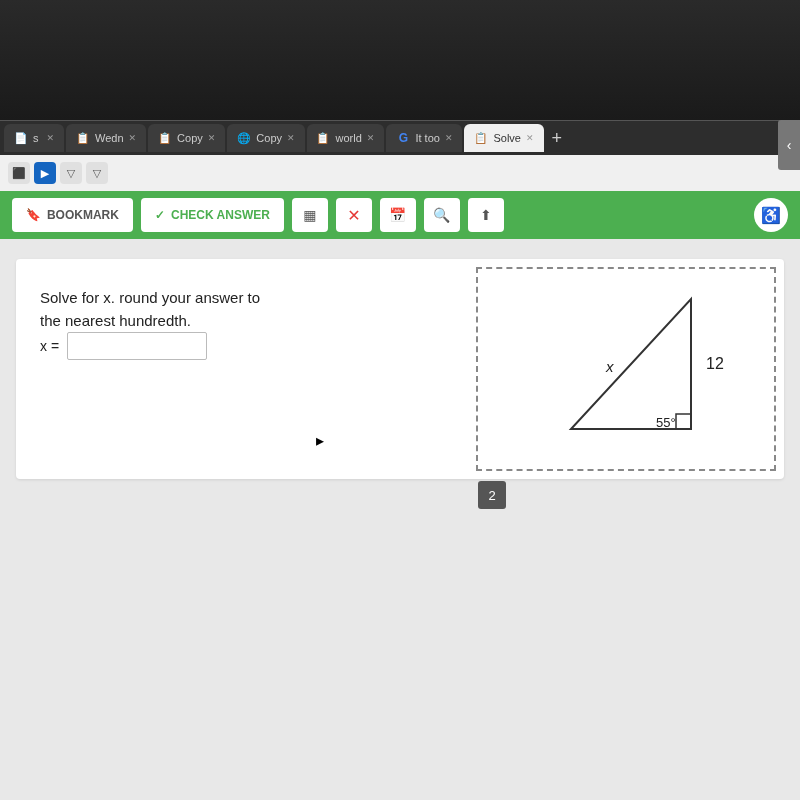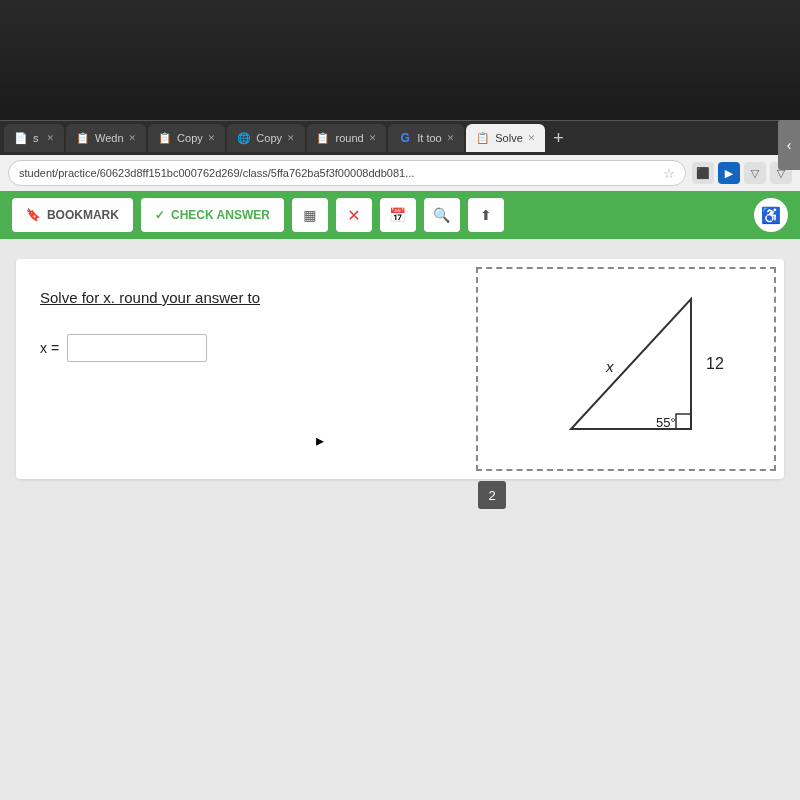--- a/index.html
+++ b/index.html
@@ -219,22 +219,20 @@
     .question-left {
       flex: 1;
       padding: 28px 24px;
       min-width: 240px;
     }
 
     .question-text {
       font-size: 15px;
       color: #222;
       line-height: 1.5;
-      margin-bottom: 24px;
-      text-decoration: underline;
     }
 
     .answer-row {
       display: flex;
       align-items: center;
       gap: 8px;
     }
 
     .x-label {
       font-size: 14px;
@@ -331,41 +329,37 @@
         <span>Copy</span>
         <span class="tab-close">✕</span>
       </div>
       <div class="tab">
         <span class="tab-icon">🌐</span>
         <span>Copy</span>
         <span class="tab-close">✕</span>
       </div>
       <div class="tab">
         <span class="tab-icon">📋</span>
-        <span>round</span>
+        <span>world</span>
         <span class="tab-close">✕</span>
       </div>
       <div class="tab">
         <span class="tab-icon" style="color:#4285f4;font-weight:bold;font-size:12px;">G</span>
         <span>It too</span>
         <span class="tab-close">✕</span>
       </div>
       <div class="tab active">
         <span class="tab-icon" style="color:#4caf50;">📋</span>
         <span>Solve</span>
         <span class="tab-close">✕</span>
       </div>
       <button class="tab-add">+</button>
     </div>
 
     <div class="address-bar">
-      <div class="url-box">
-        <span style="overflow:hidden;white-space:nowrap;text-overflow:ellipsis;flex:1;font-size:11px;">student/practice/60623d8ff151bc000762d269/class/5ffa762ba5f3f00008ddb081...</span>
-        <span class="star-icon">☆</span>
-      </div>
       <div class="address-icons">
         <button class="addr-icon-btn">⬛</button>
         <button class="addr-icon-btn" style="background:#1565c0;color:white;">▶</button>
         <button class="addr-icon-btn">▽</button>
         <button class="addr-icon-btn">▽</button>
       </div>
     </div>
   </div>
 
   <div class="edu-toolbar">
@@ -397,20 +391,21 @@
     </button>
   </div>
 
   <div class="page-content">
 
     <div class="question-card">
 
       <div class="question-left">
         <div class="question-text">
           <span>Solve for x. round your answer to</span><br>
+          <span>the nearest hundredth.</span>
         </div>
         <div class="answer-row">
           <span class="x-label">x =</span>
           <input class="answer-input" type="text" style="">
         </div>
 
         <div style="position:absolute;left:300px;top:172px;font-size:16px;pointer-events:none;">▸</div>
       </div>
 
       <div class="question-right">

